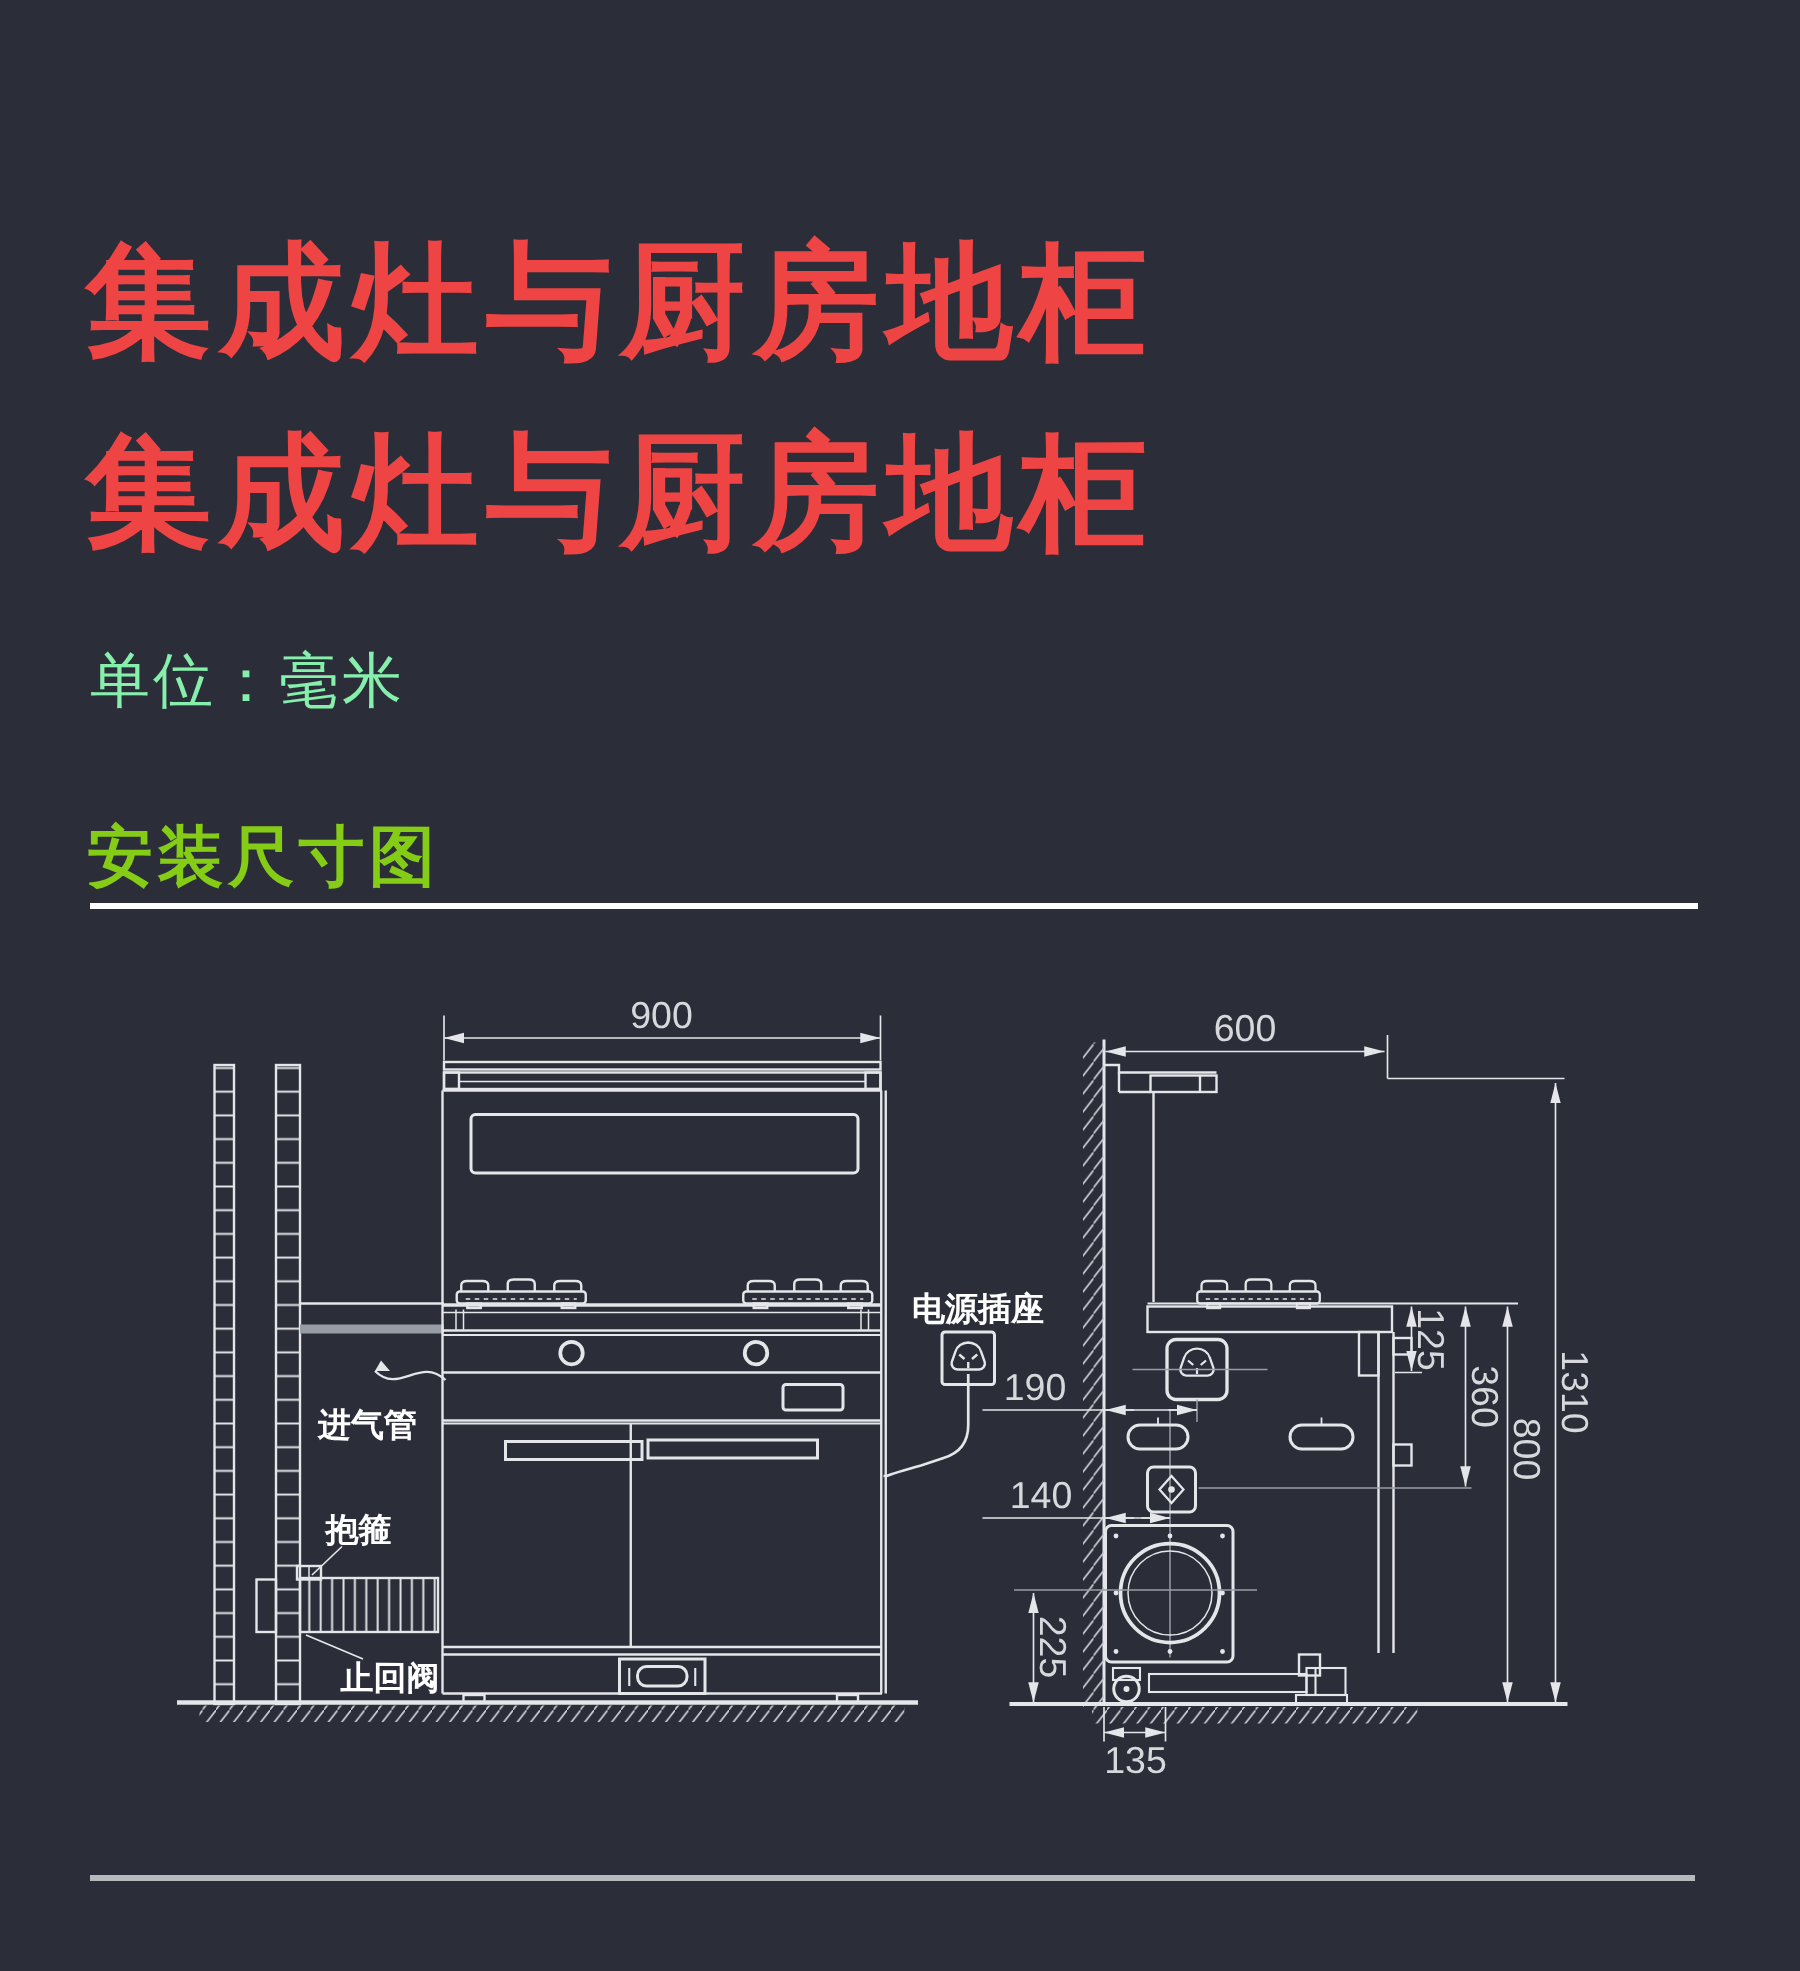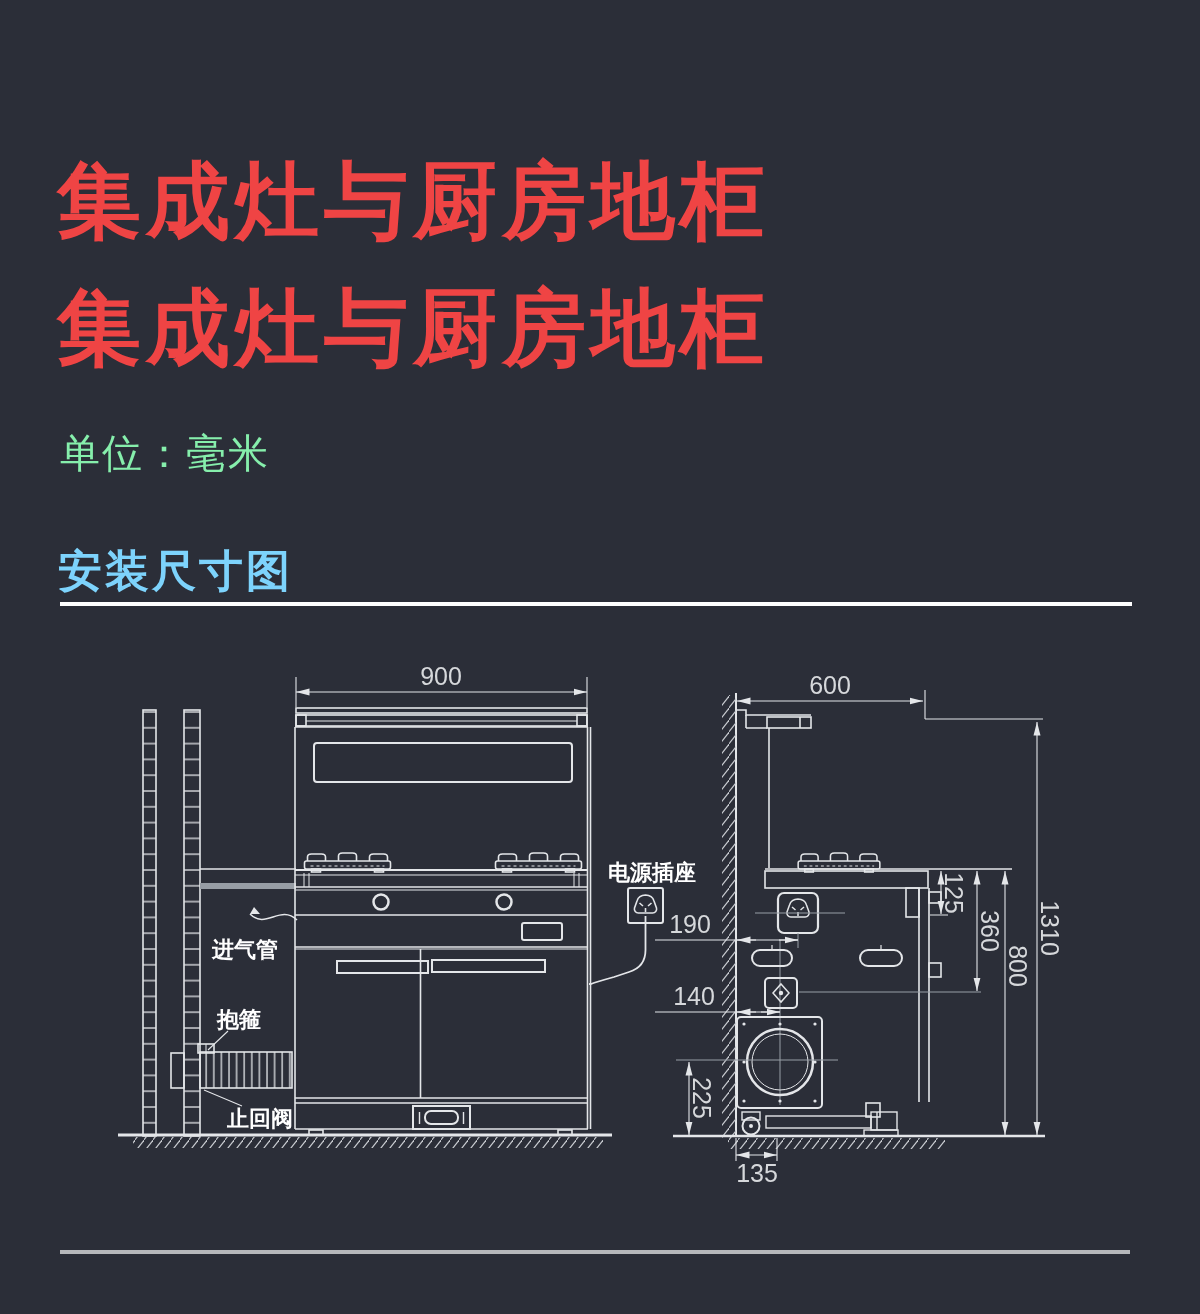--- a/index.html
+++ b/index.html
@@ -12,21 +12,21 @@
     position:absolute;left:57px;color:#ef4444;font-weight:800;
     font-size:84px;line-height:1;letter-spacing:5px;white-space:nowrap;
   }
   .title.l1{top:159px;}
   .title.l2{top:286px;}
   .unit-note{
     position:absolute;left:60px;top:426px;color:#86efac;
     font-size:40px;letter-spacing:2px;font-weight:400;white-space:nowrap;
   }
   .section-heading{
-    position:absolute;left:58px;top:542px;color:#7dd3fc;
+    position:absolute;left:58px;top:542px;color:#84cc16;
     font-size:44px;font-weight:800;letter-spacing:3px;white-space:nowrap;
   }
   .heading-underline{
     position:absolute;left:60px;top:602px;width:1072px;height:4px;background:#ffffff;
   }
   .bottom-divider{
     position:absolute;left:60px;top:1250px;width:1070px;height:4px;background:#b6b8bb;
   }
   svg text{font-family:"Liberation Sans", sans-serif;}
   .dim-num{fill:#d6d8db;font-size:25px;}

